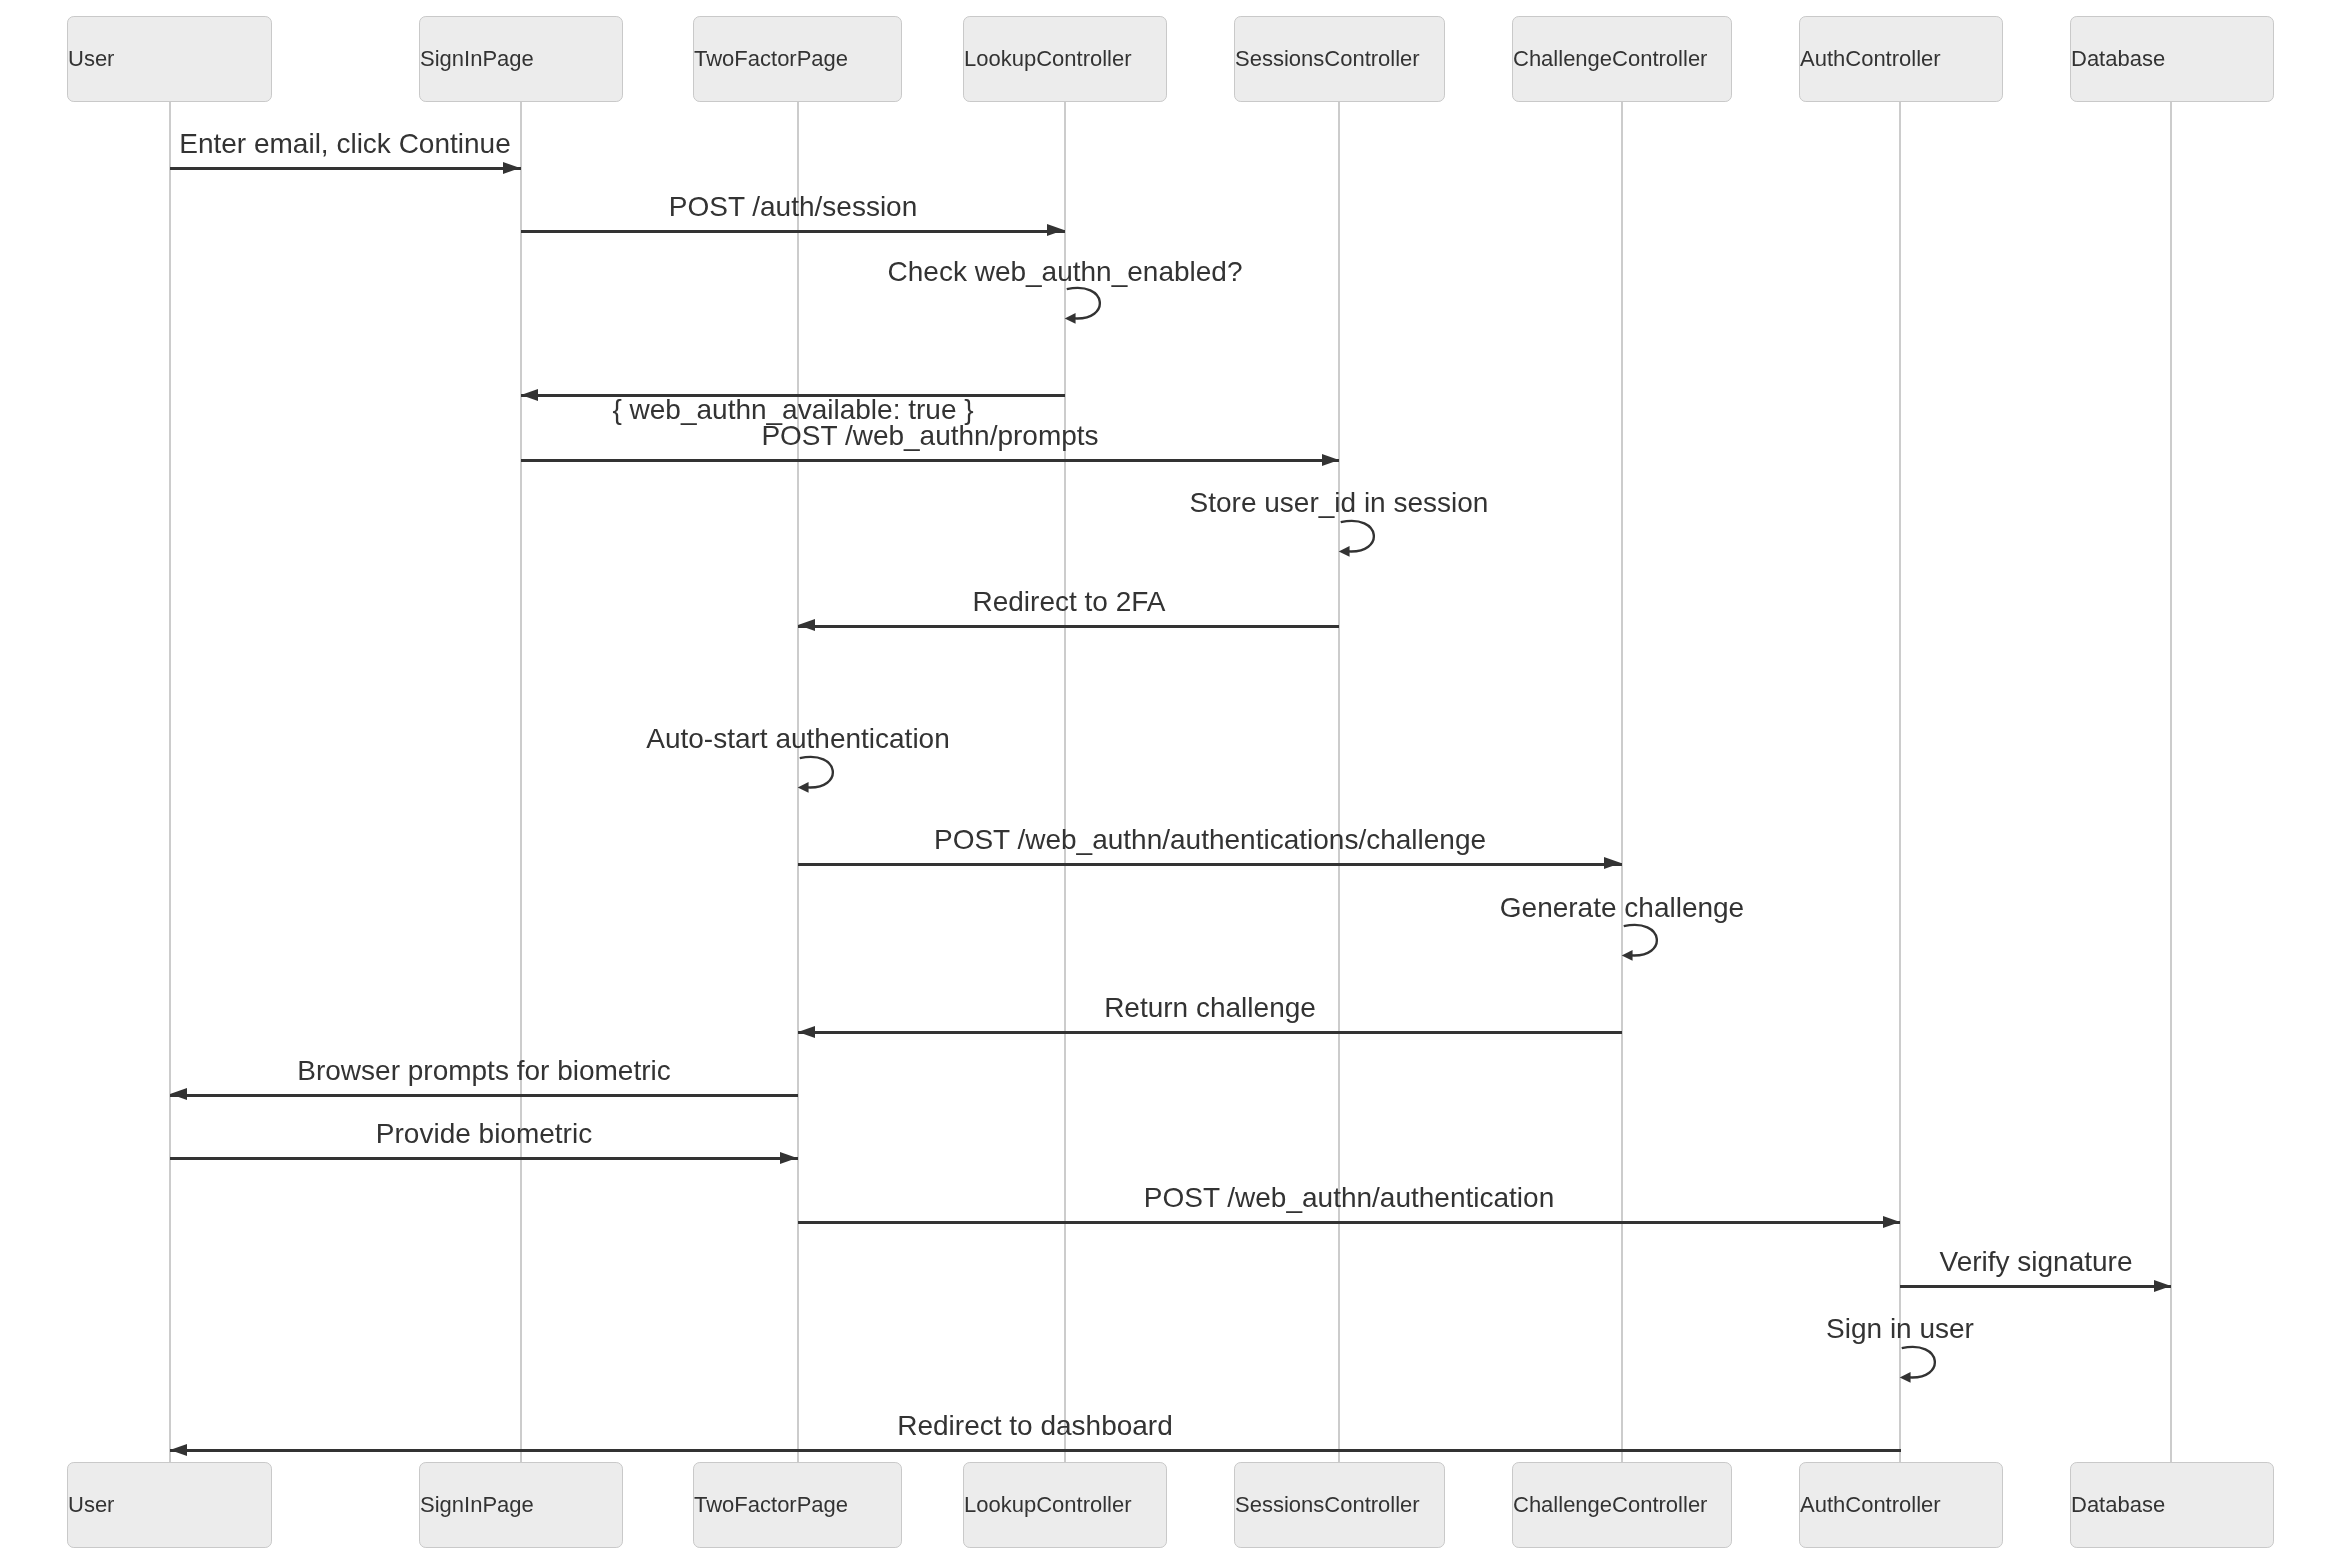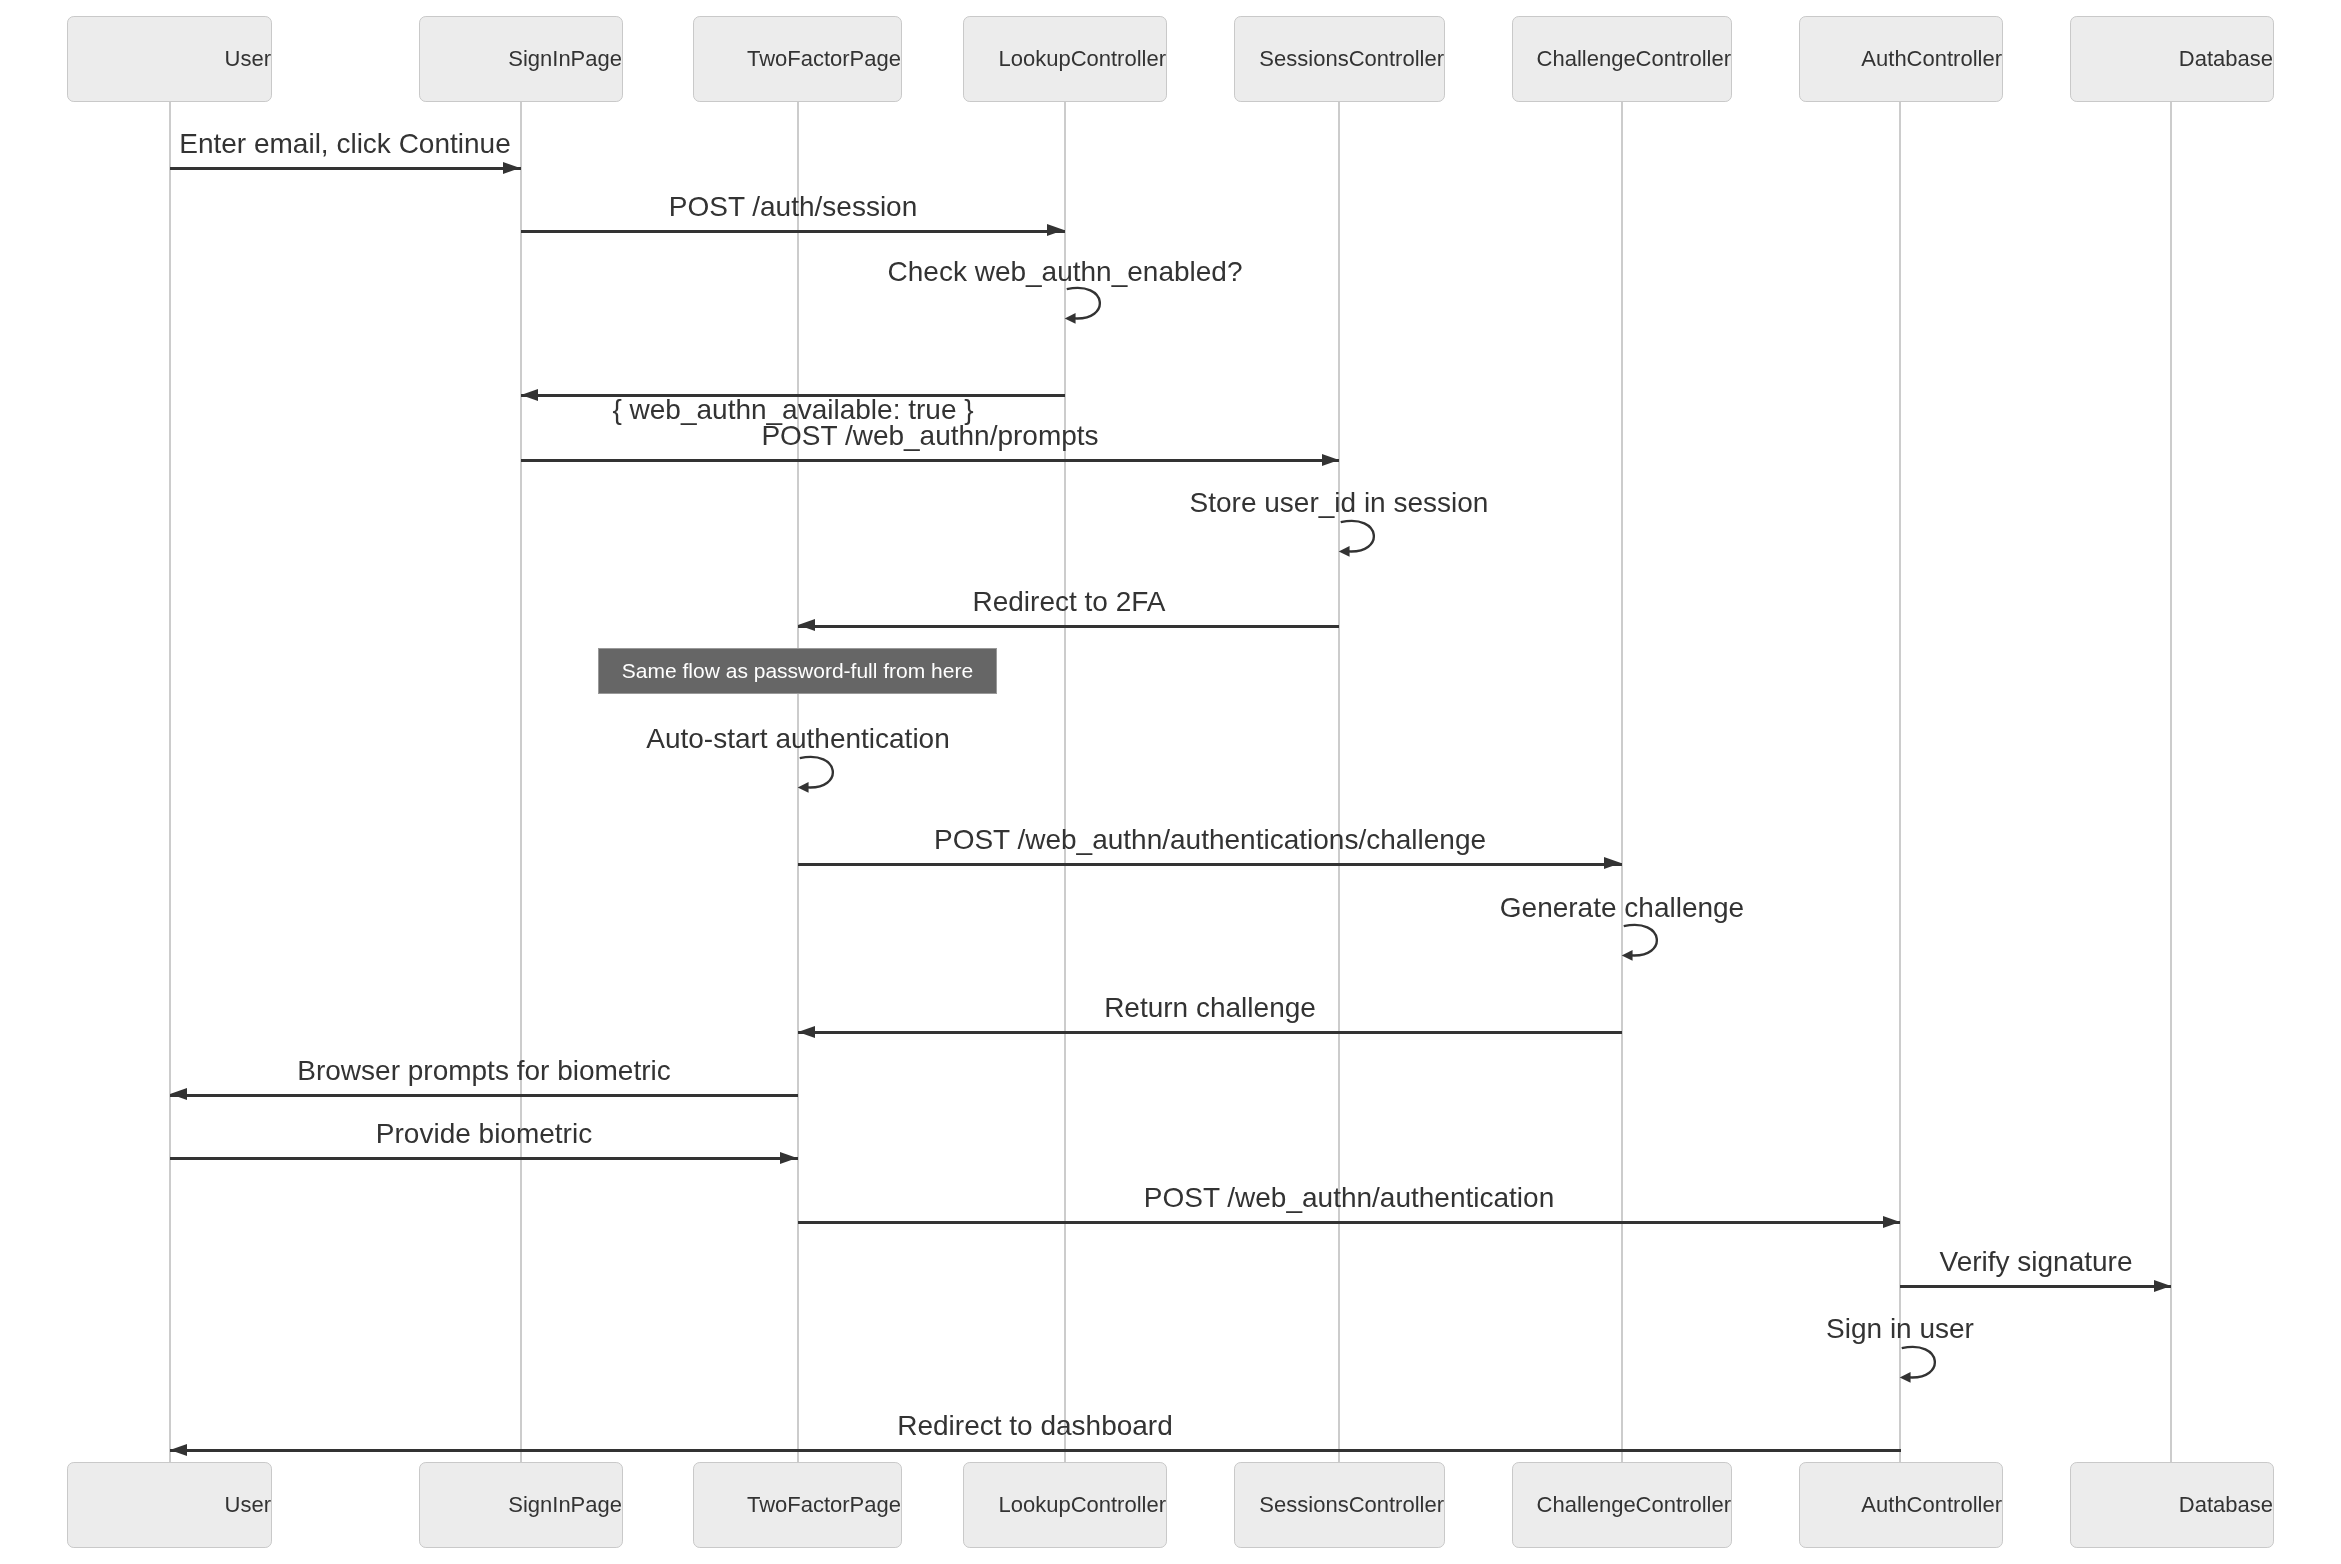--- a/index.html
+++ b/index.html
@@ -8,21 +8,21 @@
     --note-fill:#666666; --note-border:#999999; --note-text:#ffffff;
   }
   html,body{margin:0;padding:0;background:var(--bg);}
   #stage{
     position:relative; width:2342px; height:1565px; background:var(--bg);
     font-family:"Liberation Sans", sans-serif; color:var(--text); overflow:hidden;
   }
   .actor-box{
     position:absolute; box-sizing:border-box;
     background:var(--actor-fill); border:1.4px solid var(--actor-border); border-radius:6.8px;
-    display:flex; align-items:center; justify-content:flex-end;
+    display:flex; align-items:center; justify-content:flex-start;
     font-size:22px; color:var(--text); white-space:nowrap;
   }
   .lifeline{ position:absolute; width:2px; background:var(--lifeline); }
   .msg-line{ position:absolute; height:2.7px; background:var(--signal); }
   .arrow-right{ position:absolute; width:0; height:0;
     border-top:6.8px solid transparent; border-bottom:6.8px solid transparent;
     border-left:17.7px solid var(--signal); }
   .arrow-left{ position:absolute; width:0; height:0;
     border-top:6.8px solid transparent; border-bottom:6.8px solid transparent;
     border-right:17.7px solid var(--signal); }
@@ -120,21 +120,20 @@
     <div class="msg-label" style="left: 1339px; top: 488px;">Store user_id in session</div>
     <div style="position: absolute; left: 1338px; top: 518px; width: 68px; height: 41px;">
       <svg class="self-loop-svg" width="68" height="41" viewBox="0 0 100 60">
          <path d="M 4 6 C 64 -7, 70 53, 14 49" fill="none" stroke="#333333" stroke-width="3.5"></path>
          <polygon points="17,41 1,49 17,57" fill="#333333"></polygon>
        </svg>
     </div>
     <div class="msg-line" style="left: 798px; top: 625px; width: 541px;"></div>
     <div class="arrow-left" style="left: 798px; top: 619px;"></div>
     <div class="msg-label" style="left: 1069px; top: 587px;">Redirect to 2FA</div>
-    <div class="note-box" style="left: 598px; top: 648px; width: 399px;">Same flow as password-full from here</div>
     <div class="msg-label" style="left: 798px; top: 724px;">Auto-start authentication</div>
     <div style="position: absolute; left: 797px; top: 754px; width: 68px; height: 41px;">
       <svg class="self-loop-svg" width="68" height="41" viewBox="0 0 100 60">
          <path d="M 4 6 C 64 -7, 70 53, 14 49" fill="none" stroke="#333333" stroke-width="3.5"></path>
          <polygon points="17,41 1,49 17,57" fill="#333333"></polygon>
        </svg>
     </div>
     <div class="msg-line" style="left: 798px; top: 863px; width: 824px;"></div>
     <div class="arrow-right" style="left: 1604px; top: 857px;"></div>
     <div class="msg-label" style="left: 1210px; top: 825px;">POST /web_authn/authentications/challenge</div>

